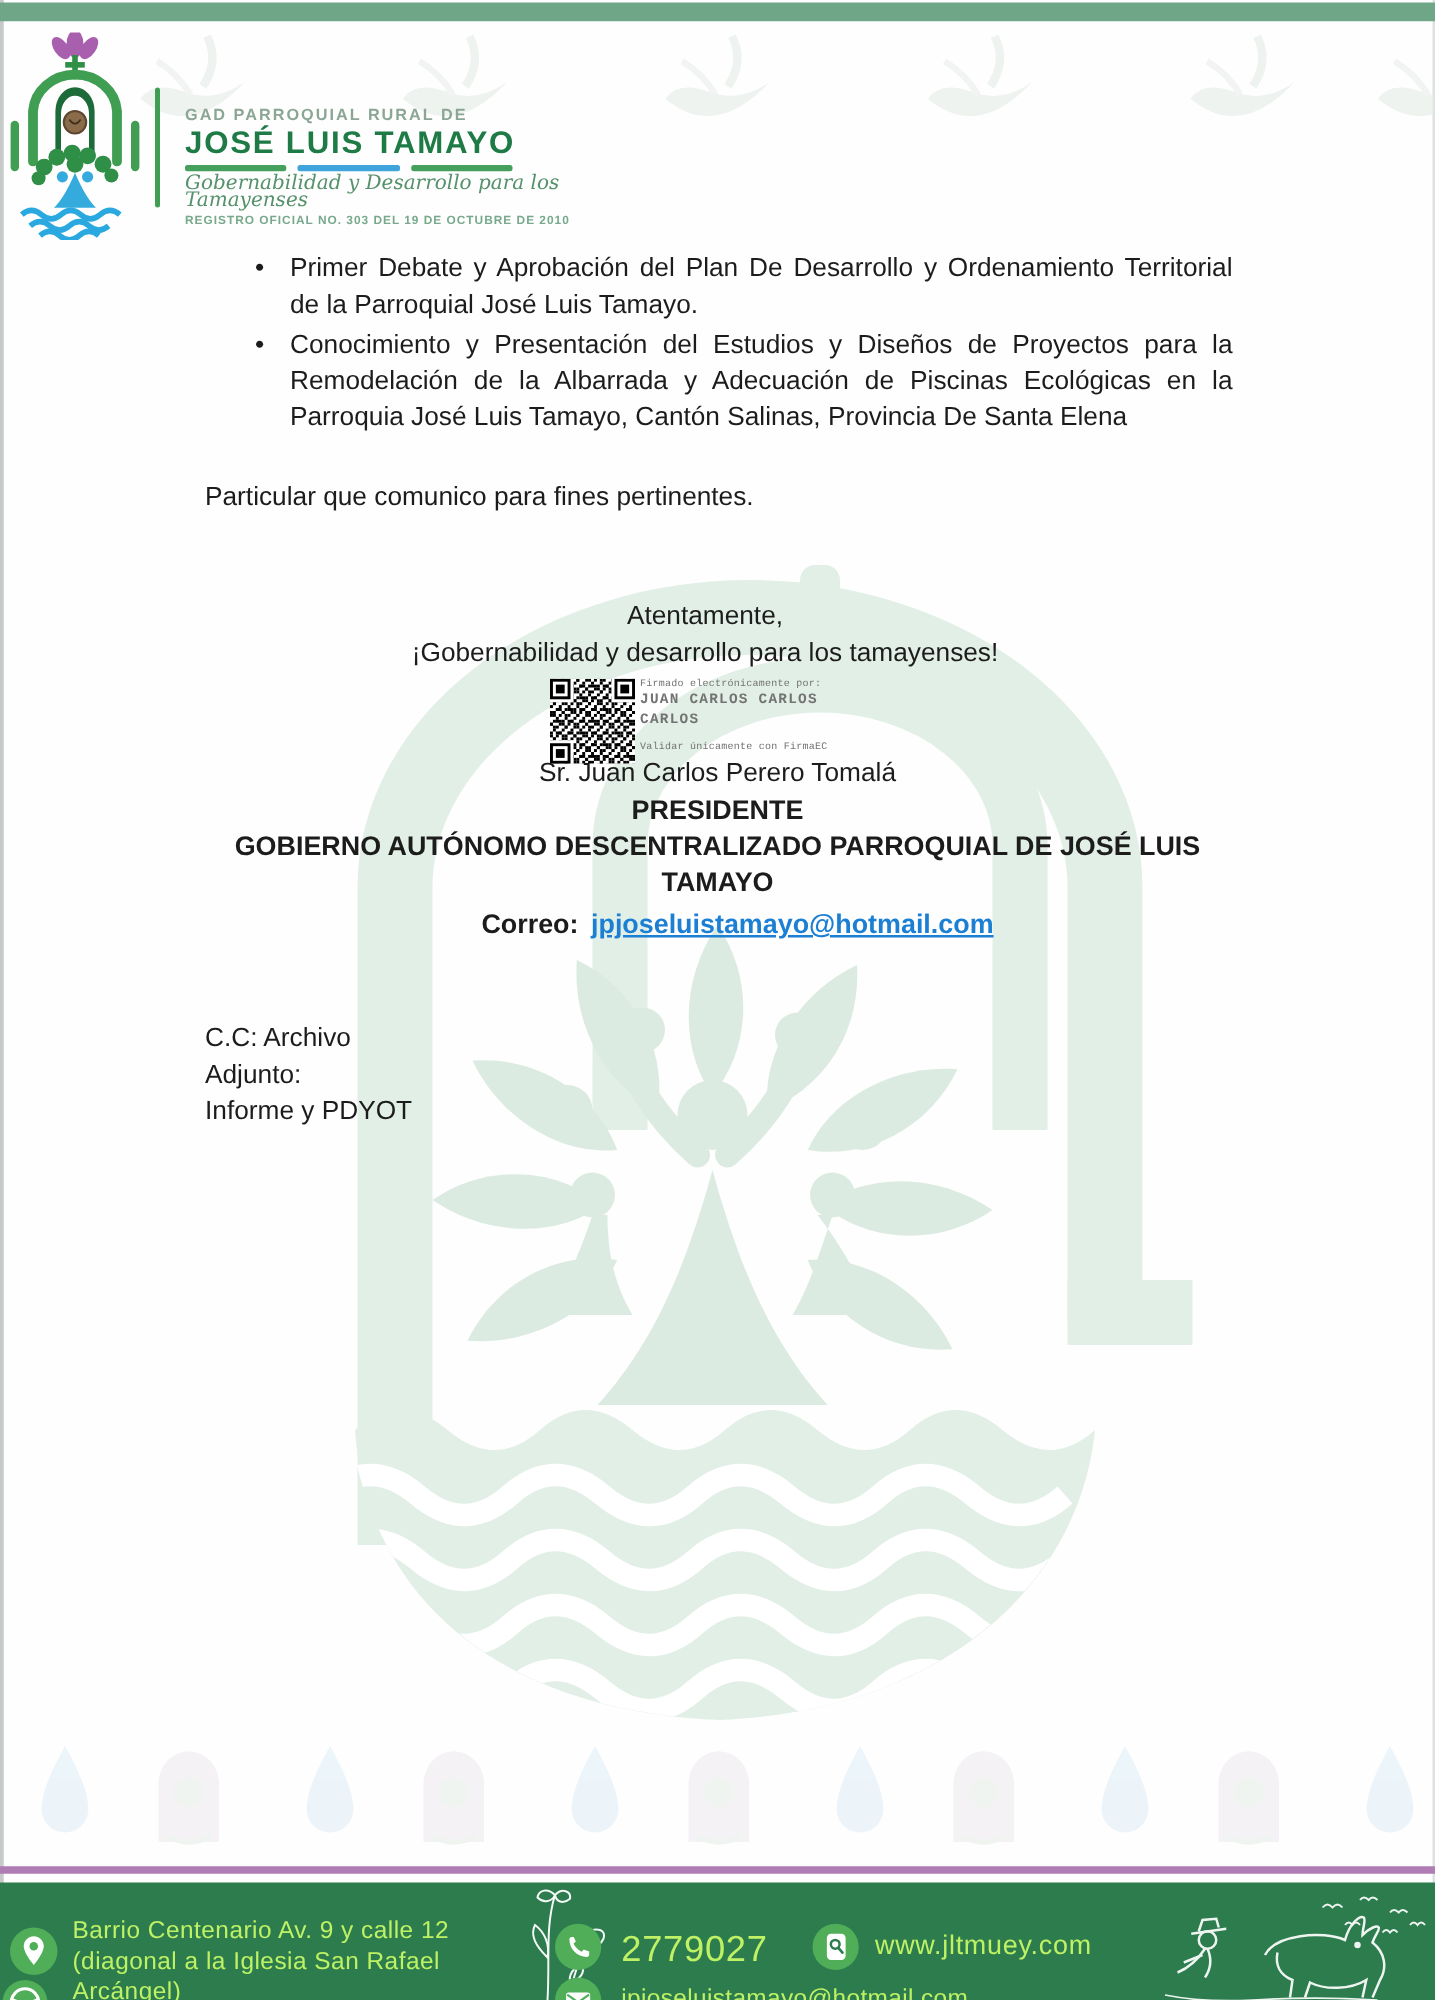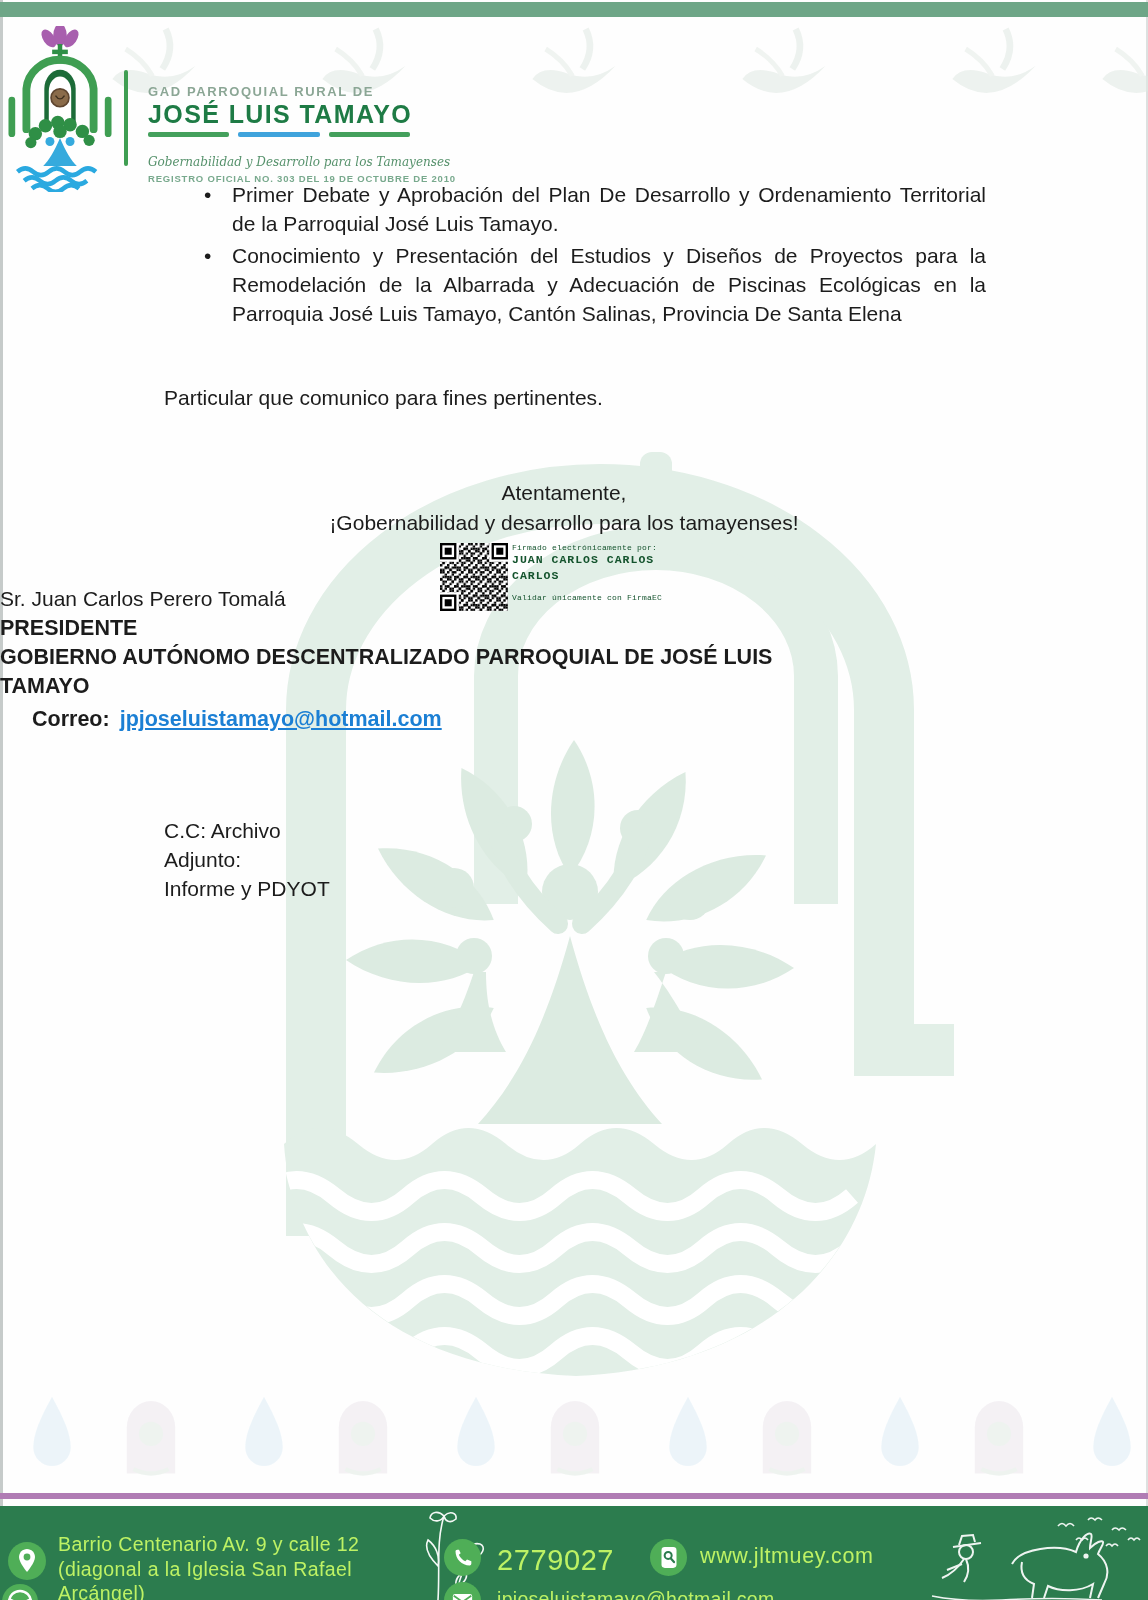--- a/index.html
+++ b/index.html
@@ -20,35 +20,35 @@
   
   .logo{top:26px;left:4px;}
   .logo-divider{top:70px;left:124px;width:4px;height:96px;background:#3f9e52;border-radius:2px;}
   .header-text{top:84px;left:148px;width:330px;}
   .org-small{font-size:13px;letter-spacing:1.6px;color:#8ba695;font-weight:bold;line-height:15px;}
   .org-name{font-size:25px;font-weight:bold;color:#1e7b45;letter-spacing:1.4px;line-height:29px;margin-top:1px;}
   .brand-underline{display:flex;gap:9px;margin-top:3px;width:262px;}
   .brand-underline span{height:5px;border-radius:2px;flex:1;}
   .u-green{background:#44a05c;}
   .u-blue{background:#3fa3dc;}
-  .tagline{font-family:"DejaVu Serif",serif;font-style:italic;font-size:12px;color:#55916b;margin-top:18px;line-height:14px;}
+  .tagline{font-family:"DejaVu Serif",serif;font-style:italic;font-size:16px;color:#55916b;margin-top:2px;line-height:14px;}
   .registro{font-size:9.5px;color:#78a98d;letter-spacing:0.8px;margin-top:4px;line-height:12px;font-weight:bold;}
   
   .content{z-index:3;}
-  .bullets{top:180px;left:196px;width:790px;}
+  .bullets{top:200px;left:196px;width:790px;}
   .bullets .bullet{position:relative;padding-left:36px;font-size:21px;line-height:29px;text-align:justify;margin-bottom:3px;}
   .bullets .bullet::before{content:"\2022";position:absolute;left:8px;top:0;font-size:21px;}
   .paragraph{top:383px;left:164px;width:700px;font-size:21px;line-height:29px;}
   .closing{top:478px;left:0;width:1128px;text-align:center;font-size:21px;line-height:30px;}
   .stamp{top:543px;left:440px;display:flex;align-items:flex-start;}
-  .stamp-text{margin-left:4px;font-family:"Liberation Mono",monospace;color:#14532d;}
+  .stamp-text{margin-left:4px;font-family:"Liberation Mono",monospace;color:#737373;}
   .stamp-cap{font-size:8px;line-height:9px;letter-spacing:0.2px;}
   .stamp-name{font-size:11.5px;font-weight:bold;letter-spacing:1px;line-height:16px;}
   .stamp-cap.bottom{margin-top:9px;}
-  .sigblock{top:585px;left:0;width:1148px;}
+  .sigblock{top:605px;left:0;width:1148px;text-align:center;}
   .sig-name{font-size:21px;line-height:28px;}
   .sig-role{font-size:21.5px;font-weight:bold;line-height:29px;margin-top:1px;}
   .sig-org{font-size:21.5px;font-weight:bold;line-height:29px;}
   .sig-email{font-size:21.5px;line-height:29px;margin-top:4px;padding-left:32px;}
   .sig-email .lbl{font-weight:bold;margin-right:10px;}
   .sig-email a{color:#1b7fd4;font-weight:bold;text-decoration:underline;}
   .ccblock{top:816px;left:164px;font-size:21px;line-height:29px;}
   
   .watermark{top:440px;left:160px;z-index:0;}
   

